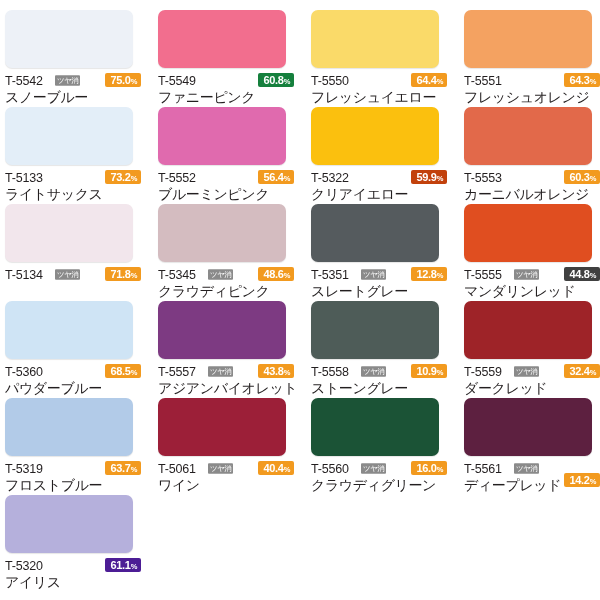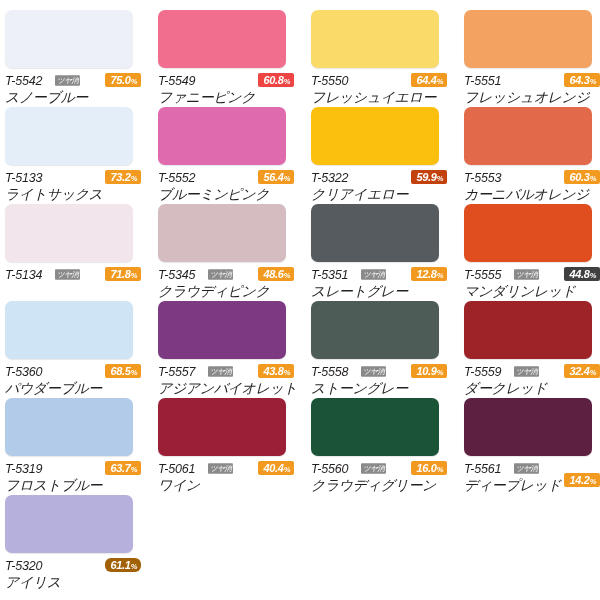--- a/index.html
+++ b/index.html
@@ -27,21 +27,20 @@
     top: 0;
     width: 600px;
     height: 600px;
     display: grid;
     grid-template-columns: repeat(4, 153px);
     grid-template-rows: repeat(6, 97px);
     column-gap: 0px;
     row-gap: 0px;
     padding: 10px 0 0 5px;
     box-sizing: border-box;
-    font-style: italic;
   }
 
   .swatch-cell {
     position: relative;
     width: 153px;
     height: 97px;
     box-sizing: border-box;
   }
 
   .swatch-cell.empty { visibility: hidden; }
@@ -129,21 +128,21 @@
           <span class="code">T-5542</span>
           <span class="matte-badge" style="left: 50px; background: rgb(138, 138, 138);">ツヤ消</span>
           <span class="pct-badge" style="background: rgb(242, 154, 31);"><span>75.0</span><span class="unit">%</span></span>
         </div>
         <div class="name">スノーブルー</div>
       </div>
       <div class="swatch-cell">
         <div class="chip" style="background: rgb(242, 110, 142);"></div>
         <div class="meta-row">
           <span class="code">T-5549</span>
-          <span class="pct-badge" style="background: #ef4444;"><span>60.8</span><span class="unit">%</span></span>
+          <span class="pct-badge" style="background: #15803d;"><span>60.8</span><span class="unit">%</span></span>
         </div>
         <div class="name">ファニーピンク</div>
       </div>
       <div class="swatch-cell">
         <div class="chip" style="background: rgb(250, 218, 105);"></div>
         <div class="meta-row">
           <span class="code">T-5550</span>
           <span class="pct-badge" style="background: rgb(242, 154, 31);"><span>64.4</span><span class="unit">%</span></span>
         </div>
         <div class="name">フレッシュイエロー</div>
@@ -290,21 +289,21 @@
           <span class="code">T-5561</span>
           <span class="matte-badge" style="left: 50px; background: rgb(138, 138, 138);">ツヤ消</span>
           <span class="pct-badge" style="background: rgb(242, 154, 31); margin-top: 12px;"><span>14.2</span><span class="unit">%</span></span>
         </div>
         <div class="name">ディープレッド</div>
       </div>
       <div class="swatch-cell">
         <div class="chip" style="background: rgb(181, 176, 220);"></div>
         <div class="meta-row">
           <span class="code">T-5320</span>
-          <span class="pct-badge" style="background: #a16207; border-radius: 6px;"><span>61.1</span><span class="unit">%</span></span>
+          <span class="pct-badge" style="background: #4c1d95;"><span>61.1</span><span class="unit">%</span></span>
         </div>
         <div class="name">アイリス</div>
       </div>
       <div class="swatch-cell empty"></div>
       <div class="swatch-cell empty"></div>
       <div class="swatch-cell empty"></div>
     </div>
 </div>
 
 </body></html>

